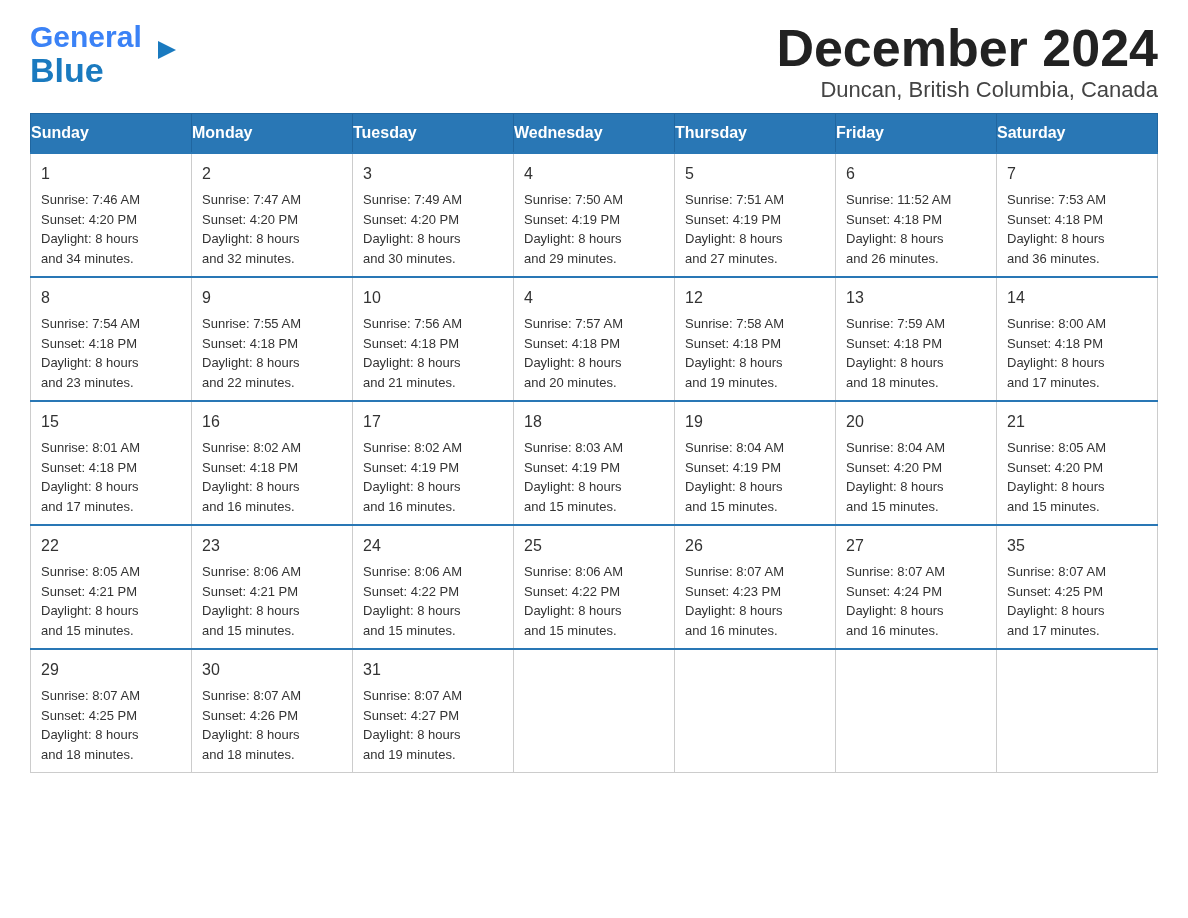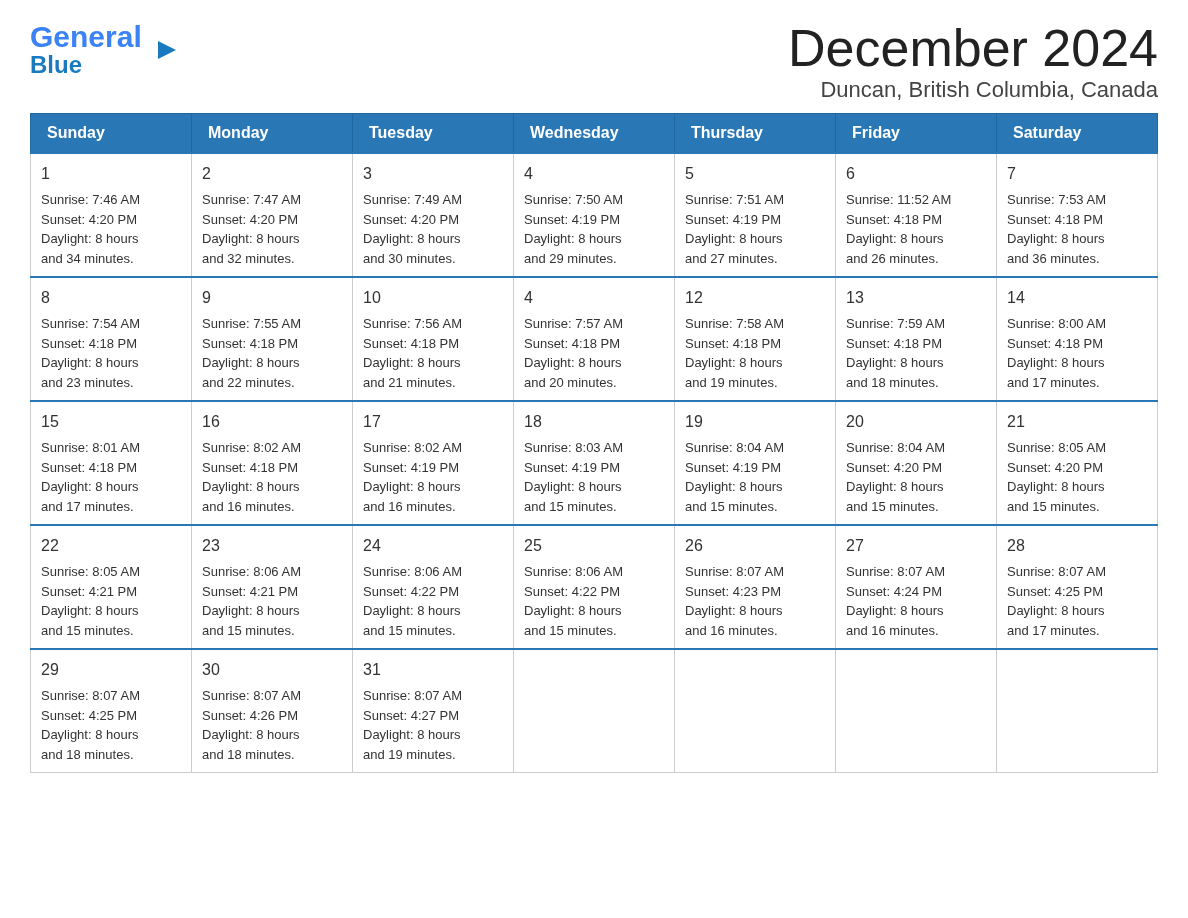--- a/index.html
+++ b/index.html
@@ -14,39 +14,39 @@
       display: flex;
       justify-content: space-between;
       align-items: flex-start;
       margin-bottom: 10px;
     }
     .title-block {
       text-align: right;
     }
     .month-title {
       font-size: 52px;
-      font-weight: normal;
+      font-weight: bold;
       color: #222;
       line-height: 1.1;
     }
     .location {
       font-size: 22px;
       color: #444;
     }
     .calendar {
       width: 100%;
       border-collapse: collapse;
       margin-top: 10px;
     }
     .calendar th {
       background: #2977b5;
       color: #fff;
       font-size: 16px;
       font-weight: bold;
-      padding: 10px 16px;
+      padding: 10px 0;
       text-align: left;
       border: 1px solid #2066a0;
     }
     .calendar td {
       vertical-align: top;
       padding: 8px 10px;
       font-size: 13px;
       color: #333;
       border: 1px solid #ccc;
       width: calc(100% / 7);
@@ -77,21 +77,21 @@
 
 <div class="header">
   <div class="logo-block">
     <div>
       <span style="font-size:30px;font-weight:bold;color:#3b82f6;">General</span><span style="display:inline-block;width:0;height:0;border-left:11px solid #1a7abf;border-right:0;border-bottom:0;border-top:0;vertical-align:middle;margin-left:3px;position:relative;top:-2px;">
         <svg width="18" height="18" viewBox="0 0 18 18" style="vertical-align:middle;margin-left:2px;margin-bottom:2px;">
           <polygon points="0,0 18,9 0,18" fill="#1a7abf"></polygon>
         </svg>
       </span>
     </div>
-    <div style="font-size:24px;font-weight:bold;color:#1a7abf;margin-top:-4px;">Blue</div>
+    <div style="font-size:34px;font-weight:bold;color:#1a7abf;margin-top:-4px;">Blue</div>
   </div>
   <div class="title-block">
     <div class="month-title">December 2024</div>
     <div class="location">Duncan, British Columbia, Canada</div>
   </div>
 </div>
 
 <table class="calendar">
   <thead>
     <tr>
@@ -295,21 +295,21 @@
           <div>and 16 minutes.</div>
         </td>
         <td>
           <span class="day-num">27</span>
           <div>Sunrise: 8:07 AM</div>
           <div>Sunset: 4:24 PM</div>
           <div>Daylight: 8 hours</div>
           <div>and 16 minutes.</div>
         </td>
         <td>
-          <span class="day-num">28</span>
+          <span class="day-num">35</span>
           <div>Sunrise: 8:07 AM</div>
           <div>Sunset: 4:25 PM</div>
           <div>Daylight: 8 hours</div>
           <div>and 17 minutes.</div>
         </td>
       </tr>
       <tr>
         <td>
           <span class="day-num">29</span>
           <div>Sunrise: 8:07 AM</div>

